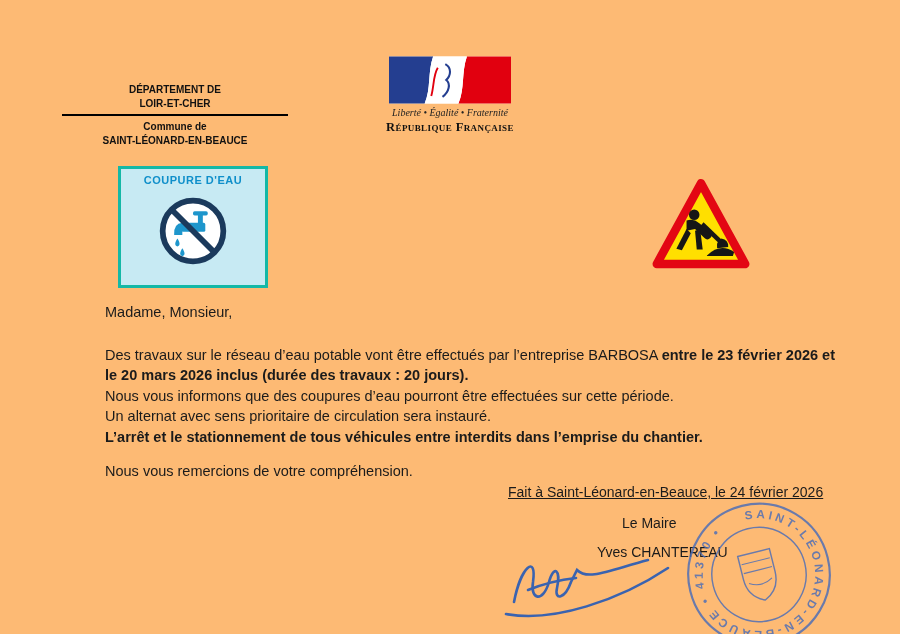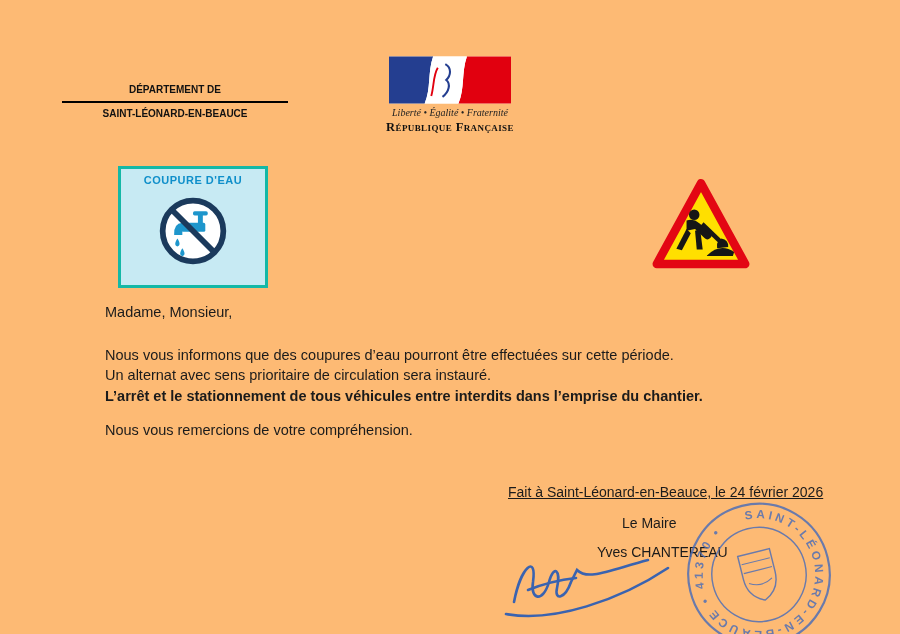--- a/index.html
+++ b/index.html
@@ -77,21 +77,23 @@
   .signature { position: absolute; left: 498px; top: 520px; width: 178px; height: 108px; }
   .stamp { position: absolute; left: 668px; top: 492px; width: 182px; height: 165px; opacity: .82; transform: rotate(-14deg); }
 </style>
 </head>
 <body>
 
 <div class="page">
 
   <div class="dept-block">
     <div>DÉPARTEMENT DE</div>
+    <div>LOIR-ET-CHER</div>
     <div class="dept-rule"></div>
+    <div>Commune de</div>
     <div>SAINT-LÉONARD-EN-BEAUCE</div>
   </div>
 
   <div class="republic-block">
     <svg class="marianne" viewBox="0 0 130 50" aria-hidden="true">
       <rect x="0" y="0" width="130" height="50" fill="#ffffff"></rect>
       <path d="M0,0 H47 C41,17 45,34 38,50 H0 Z" fill="#243e90"></path>
       <path d="M83,0 H130 V50 H74 C81,34 77,17 83,0 Z" fill="#e1000f"></path>
       <path d="M47,0 H83 C77,17 81,34 74,50 H38 C45,34 41,17 47,0 Z" fill="#ffffff"></path>
       <path d="M60,8 C67,12 66,20 61,25 C66,29 64,38 57,43" fill="none" stroke="#243e90" stroke-width="2.2"></path>
@@ -126,20 +128,24 @@
       <path d="M43,62 L31,85 l6.5,2 L48,67 Z"></path>
       <path d="M53,64 l2,22 h7 l-3,-24 z"></path>
       <path d="M63,54 L85,75 l-3.6,3.8 L59.5,58 Z"></path>
       <path d="M84,73 q8.5,1.5 8,10 l-13,1.5 q-1.5,-7.5 5,-11.5 z"></path>
       <path d="M67,93 q16,-15 32,-4 l-1.5,4.5 h-30.5 z"></path>
     </g>
   </svg>
 
   <div class="body-text">
     <p class="salutation">Madame, Monsieur,</p>
+    <p class="para">
+      <span>Des travaux sur le réseau d’eau potable vont être effectués par l’entreprise BARBOSA </span>
+      <span class="bold">entre le 23 février 2026 et le 20 mars 2026 inclus (durée des travaux : 20 jours).</span>
+    </p>
     <p class="para">Nous vous informons que des coupures d’eau pourront être effectuées sur cette période.</p>
     <p class="para">Un alternat avec sens prioritaire de circulation sera instauré.</p>
     <p class="para bold">L’arrêt et le stationnement de tous véhicules entre interdits dans l’emprise du chantier.</p>
     <p class="para thanks">Nous vous remercions de votre compréhension.</p>
   </div>
 
   <div class="place-date">Fait à Saint-Léonard-en-Beauce, le 24 février 2026</div>
   <div class="mayor-title">Le Maire</div>
   <div class="mayor-name">Yves CHANTEREAU</div>
 

